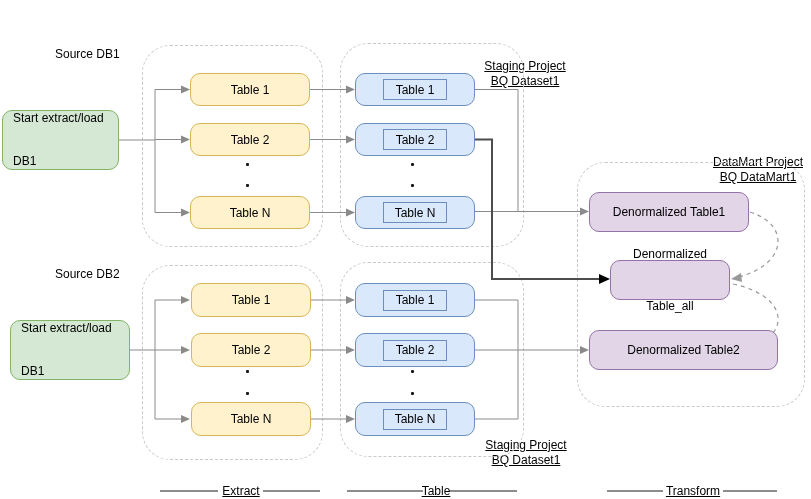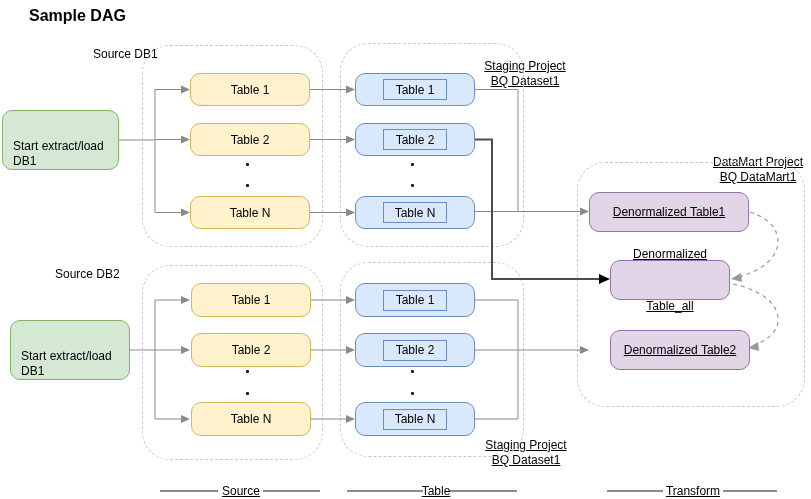--- a/index.html
+++ b/index.html
@@ -6,24 +6,24 @@
   #canvas{position:relative;width:811px;height:499px;background:#ffffff;
     font-family:"Liberation Sans", sans-serif;color:#000;overflow:hidden;}
   .abs{position:absolute;box-sizing:border-box;}
   .title{font-size:16px;font-weight:bold;}
   .lbl{font-size:12px;white-space:nowrap;}
   .lbl-center{text-align:center;text-decoration:underline;}
   .container{border:1.6px dashed #c9c9c9;border-radius:28px;background:transparent;z-index:1;}
   .node{border:1px solid;border-radius:10px;font-size:12px;display:flex;
     align-items:center;justify-content:center;z-index:3;text-align:center;}
   .node-green{background:#d5e8d4;border-color:#82b366;flex-direction:column;
-    align-items:flex-start;justify-content:flex-end;padding-left:10px;line-height:15px;text-align:left;}
+    align-items:flex-start;justify-content:space-between;padding-left:10px;line-height:15px;text-align:left;}
   .node-yellow{background:#fff2cc;border-color:#d6b656;}
   .node-blue{background:#dae8fc;border-color:#6c8ebf;}
-  .node-purple{background:#e1d5e7;border-color:#9673a6;text-decoration:underline;}
+  .node-purple{background:#e1d5e7;border-color:#9673a6;}
   .node-purple.two-line{flex-direction:column;line-height:17px;}
   .inner-rect{border:1px solid #6c8ebf;background:#dae8fc;width:62px;height:19px;
     display:flex;align-items:center;justify-content:center;font-size:12px;border-radius:0;}
   .dot{width:3px;height:3px;background:#1a1a1a;border-radius:1px;z-index:3;}
   svg{position:absolute;left:0;top:0;z-index:2;}
   .w120{width:120px;height:33px;}
 </style>
 </head>
 <body>
 
@@ -77,22 +77,21 @@
       <polygon points="748,348 758,342 759,351"></polygon>
     </g>
 
     <g stroke="#1a1a1a" stroke-width="1">
       <path d="M160,491 H218 M263,491 H320"></path>
       <path d="M347,491 H423 M449,491 H517"></path>
       <path d="M607,491 H663 M723,491 H777"></path>
     </g>
   </svg>
 
-  <div class="abs title" style="left:29px;top:7px;">Sample DAG</div>
-  <div class="abs lbl" style="left:55px;top:47px;margin-left:38px;">Source DB1</div>
+  <div class="abs lbl" style="left:55px;top:47px;">Source DB1</div>
   <div class="abs lbl" style="left:55px;top:267px;text-align:right;">Source DB2</div>
 
   <div class="abs node node-green" style="left:2px;top:110px;width:117px;height:60px;">
     <span>Start extract/load</span>
     <span>DB1</span>
   </div>
   <div class="abs node node-green" style="left:10px;top:320px;width:120px;height:60px;">
     <span>Start extract/load</span>
     <span>DB1</span>
   </div>
@@ -145,19 +144,19 @@
   <div class="abs lbl lbl-center" style="left:658px;top:155px;width:200px;line-height:15px;">
     <div>DataMart Project</div>
     <div>BQ DataMart1</div>
   </div>
 
   <div class="abs node node-purple" style="left:589px;top:192px;width:160px;height:40px;">Denormalized Table1</div>
   <div class="abs node node-purple two-line" style="left:610px;top:260px;width:120px;height:40px;gap:35px;">
     <span>Denormalized</span>
     <span>Table_all</span>
   </div>
-  <div class="abs node node-purple" style="left:589px;top:330px;width:140px;height:40px;margin-left:21px;">Denormalized Table2</div>
+  <div class="abs node node-purple" style="left:589px;top:330px;width:189px;height:40px;">Denormalized Table2</div>
 
-  <div class="abs lbl lbl-center" style="left:191px;top:484px;width:100px;">Source</div>
+  <div class="abs lbl lbl-center" style="left:191px;top:484px;width:100px;">Extract</div>
   <div class="abs lbl lbl-center" style="left:386px;top:484px;width:100px;">Table</div>
   <div class="abs lbl lbl-center" style="left:643px;top:484px;width:100px;">Transform</div>
 
 </div>
 
 </body></html>

